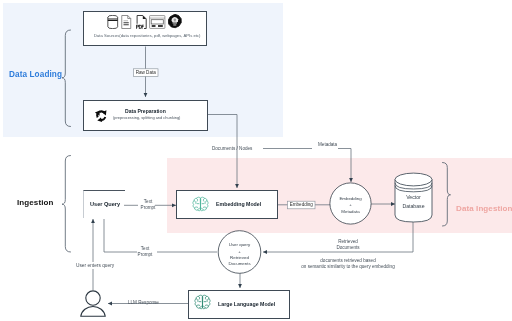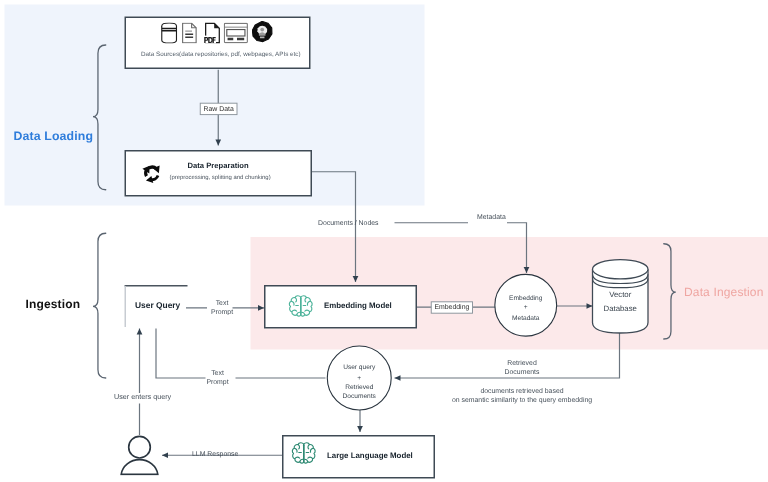--- a/index.html
+++ b/index.html
@@ -9,23 +9,23 @@
   .band{position:absolute;}
   #band-blue{left:3px;top:3px;width:280px;height:134px;background:#eff4fc;}
   #band-pink{left:167px;top:158px;width:345px;height:75px;background:#fce9ea;}
   svg.layer{position:absolute;left:0;top:0;width:512px;height:321px;}
   .lbl{position:absolute;white-space:nowrap;line-height:1.2;filter:opacity(100%);}
   .box{position:absolute;background:#fff;border:1px solid #3f4a55;box-sizing:border-box;}
   .tagbox{position:absolute;background:transparent;box-sizing:border-box;
           font-size:4.6px;color:#2e2e2e;text-align:center;filter:opacity(100%);}
 
   
-  #lbl-data-loading{left:9px;top:86px;font-size:8.2px;font-weight:bold;color:#2f7ddb;letter-spacing:.1px;}
+  #lbl-data-loading{left:9px;top:70px;font-size:8.2px;font-weight:bold;color:#2f7ddb;letter-spacing:.1px;}
   #lbl-querying{left:17px;top:198px;font-size:8px;font-weight:bold;color:#121212;letter-spacing:.1px;}
-  #lbl-data-ingestion{left:456px;top:190px;font-size:8px;font-weight:normal;color:#efa6a2;letter-spacing:.1px;}
+  #lbl-data-ingestion{left:456px;top:204px;font-size:8px;font-weight:bold;color:#efa6a2;letter-spacing:.1px;}
 
   
   #box-data-sources{left:83px;top:11px;width:124px;height:35px;}
   #icons-row{position:absolute;left:107px;top:15px;width:74px;height:14px;}
   #icons-row svg{position:absolute;bottom:0;}
   #cap-data-sources{left:94px;top:33px;font-size:4.2px;color:#55606b;}
 
   
   #box-data-prep{left:83px;top:100px;width:125px;height:31px;}
   #icon-recycle{position:absolute;left:94px;top:108px;width:15px;height:15px;}

